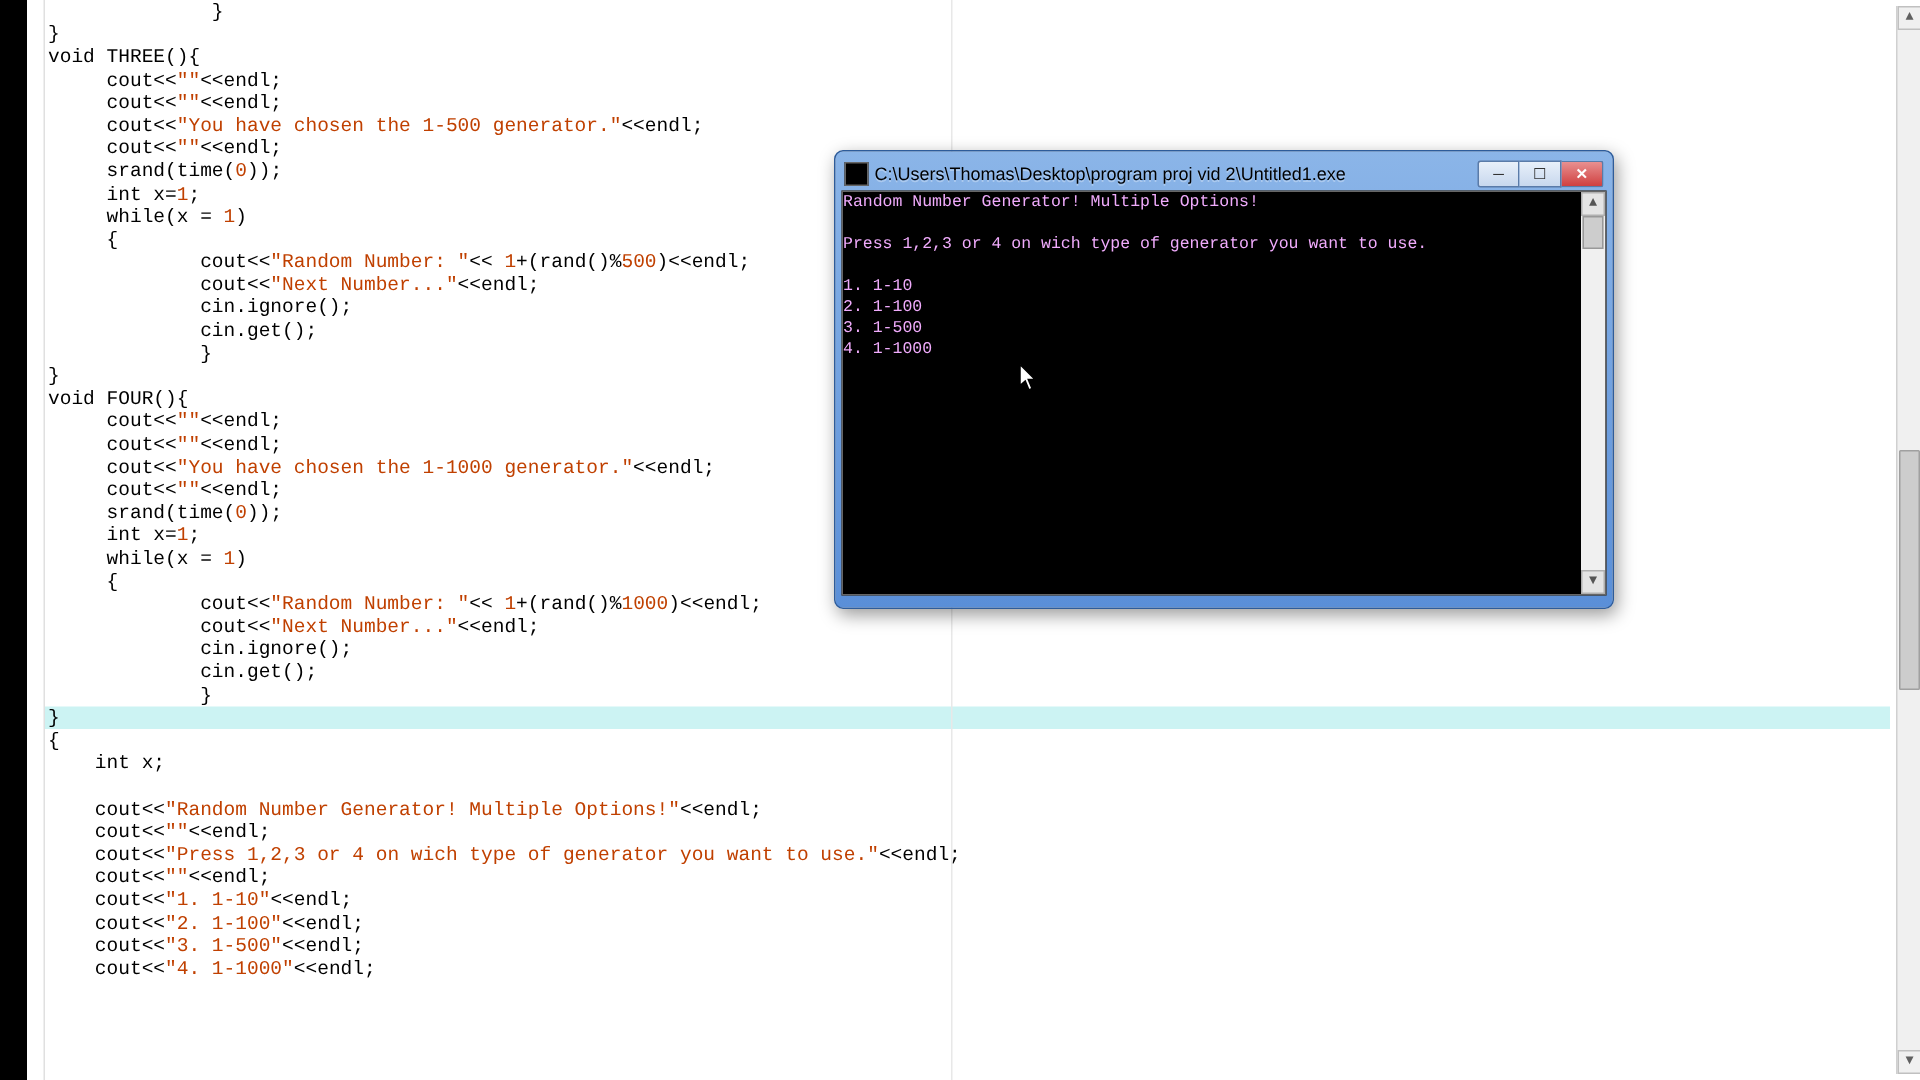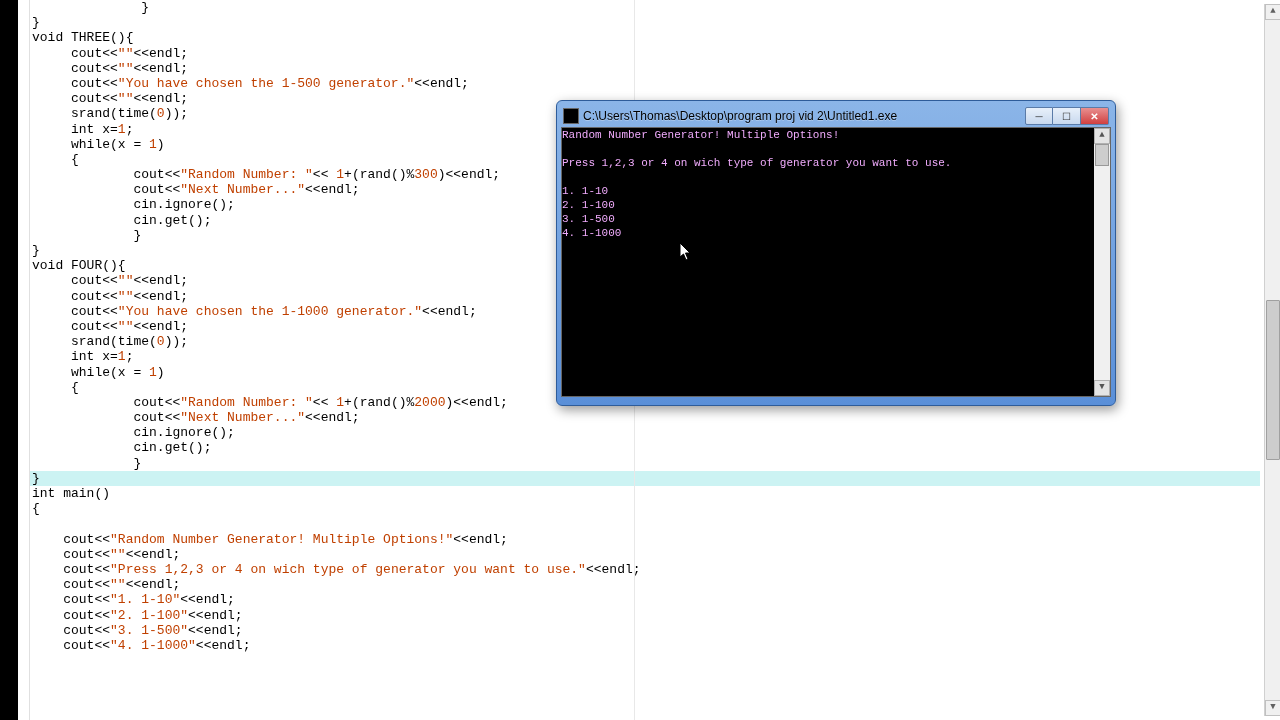--- a/index.html
+++ b/index.html
@@ -93,21 +93,21 @@
   border: 1px solid #a0a0a0;
   border-radius: 1px;
   top: 280px;
   height: 160px;
 }
 
 .console-window {
   position: absolute;
   left: 556px;
   top: 100px;
-  width: 560px;
+  width: 520px;
   height: 306px;
   background: linear-gradient(180deg, #8bb5e8 0%, #5a8fd8 100%);
   border: 1px solid #2e5c9a;
   border-radius: 6px;
   box-shadow: 2px 4px 12px rgba(0,0,0,0.4);
   padding: 4px;
 }
 .console-titlebar {
   height: 22px;
   display: flex;
@@ -197,43 +197,43 @@
       <div class="code-line"><span></span><span class="kw">}</span></div>
       <div class="code-line"><span></span><span class="kw">void</span><span> THREE(){</span></div>
       <div class="code-line"><span>     </span><span>cout&lt;&lt;</span><span class="str">""</span><span>&lt;&lt;endl;</span></div>
       <div class="code-line"><span>     </span><span>cout&lt;&lt;</span><span class="str">""</span><span>&lt;&lt;endl;</span></div>
       <div class="code-line"><span>     </span><span>cout&lt;&lt;</span><span class="str">"You have chosen the 1-500 generator."</span><span>&lt;&lt;endl;</span></div>
       <div class="code-line"><span>     </span><span>cout&lt;&lt;</span><span class="str">""</span><span>&lt;&lt;endl;</span></div>
       <div class="code-line"><span>     </span><span>srand(time(</span><span class="num">0</span><span>));</span></div>
       <div class="code-line"><span>     </span><span class="kw">int</span><span> x=</span><span class="num">1</span><span>;</span></div>
       <div class="code-line"><span>     </span><span class="kw">while</span><span>(x = </span><span class="num">1</span><span>)</span></div>
       <div class="code-line"><span>     </span><span>{</span></div>
-      <div class="code-line"><span>             </span><span>cout&lt;&lt;</span><span class="str">"Random Number: "</span><span>&lt;&lt; </span><span class="num">1</span><span>+(rand()%</span><span class="num">300</span><span>)&lt;&lt;endl;</span></div>
+      <div class="code-line"><span>             </span><span>cout&lt;&lt;</span><span class="str">"Random Number: "</span><span>&lt;&lt; </span><span class="num">1</span><span>+(rand()%</span><span class="num">500</span><span>)&lt;&lt;endl;</span></div>
       <div class="code-line"><span>             </span><span>cout&lt;&lt;</span><span class="str">"Next Number..."</span><span>&lt;&lt;endl;</span></div>
       <div class="code-line"><span>             </span><span>cin.ignore();</span></div>
       <div class="code-line"><span>             </span><span>cin.get();</span></div>
       <div class="code-line"><span>             </span><span>}</span></div>
       <div class="code-line"><span></span><span>}</span></div>
       <div class="code-line"><span></span><span class="kw">void</span><span> FOUR(){</span></div>
       <div class="code-line"><span>     </span><span>cout&lt;&lt;</span><span class="str">""</span><span>&lt;&lt;endl;</span></div>
       <div class="code-line"><span>     </span><span>cout&lt;&lt;</span><span class="str">""</span><span>&lt;&lt;endl;</span></div>
       <div class="code-line"><span>     </span><span>cout&lt;&lt;</span><span class="str">"You have chosen the 1-1000 generator."</span><span>&lt;&lt;endl;</span></div>
       <div class="code-line"><span>     </span><span>cout&lt;&lt;</span><span class="str">""</span><span>&lt;&lt;endl;</span></div>
       <div class="code-line"><span>     </span><span>srand(time(</span><span class="num">0</span><span>));</span></div>
       <div class="code-line"><span>     </span><span class="kw">int</span><span> x=</span><span class="num">1</span><span>;</span></div>
       <div class="code-line"><span>     </span><span class="kw">while</span><span>(x = </span><span class="num">1</span><span>)</span></div>
       <div class="code-line"><span>     </span><span>{</span></div>
-      <div class="code-line"><span>             </span><span>cout&lt;&lt;</span><span class="str">"Random Number: "</span><span>&lt;&lt; </span><span class="num">1</span><span>+(rand()%</span><span class="num">2000</span><span>)&lt;&lt;endl;</span></div>
+      <div class="code-line"><span>             </span><span>cout&lt;&lt;</span><span class="str">"Random Number: "</span><span>&lt;&lt; </span><span class="num">1</span><span>+(rand()%</span><span class="num">1000</span><span>)&lt;&lt;endl;</span></div>
       <div class="code-line"><span>             </span><span>cout&lt;&lt;</span><span class="str">"Next Number..."</span><span>&lt;&lt;endl;</span></div>
       <div class="code-line"><span>             </span><span>cin.ignore();</span></div>
       <div class="code-line"><span>             </span><span>cin.get();</span></div>
       <div class="code-line"><span>             </span><span>}</span></div>
       <div class="code-line highlight"><span></span><span>}</span></div>
-      <div class="code-line"><span></span><span class="kw">int</span><span> main()</span></div>
       <div class="code-line"><span></span><span>{</span></div>
+      <div class="code-line"><span>    </span><span class="kw">int</span><span> x;</span></div>
       <div class="code-line"><span></span></div>
       <div class="code-line"><span>    </span><span>cout&lt;&lt;</span><span class="str">"Random Number Generator! Multiple Options!"</span><span>&lt;&lt;endl;</span></div>
       <div class="code-line"><span>    </span><span>cout&lt;&lt;</span><span class="str">""</span><span>&lt;&lt;endl;</span></div>
       <div class="code-line"><span>    </span><span>cout&lt;&lt;</span><span class="str">"Press 1,2,3 or 4 on wich type of generator you want to use."</span><span>&lt;&lt;endl;</span></div>
       <div class="code-line"><span>    </span><span>cout&lt;&lt;</span><span class="str">""</span><span>&lt;&lt;endl;</span></div>
       <div class="code-line"><span>    </span><span>cout&lt;&lt;</span><span class="str">"1. 1-10"</span><span>&lt;&lt;endl;</span></div>
       <div class="code-line"><span>    </span><span>cout&lt;&lt;</span><span class="str">"2. 1-100"</span><span>&lt;&lt;endl;</span></div>
       <div class="code-line"><span>    </span><span>cout&lt;&lt;</span><span class="str">"3. 1-500"</span><span>&lt;&lt;endl;</span></div>
       <div class="code-line"><span>    </span><span>cout&lt;&lt;</span><span class="str">"4. 1-1000"</span><span>&lt;&lt;endl;</span></div>
       <div class="code-line"><span></span></div>

